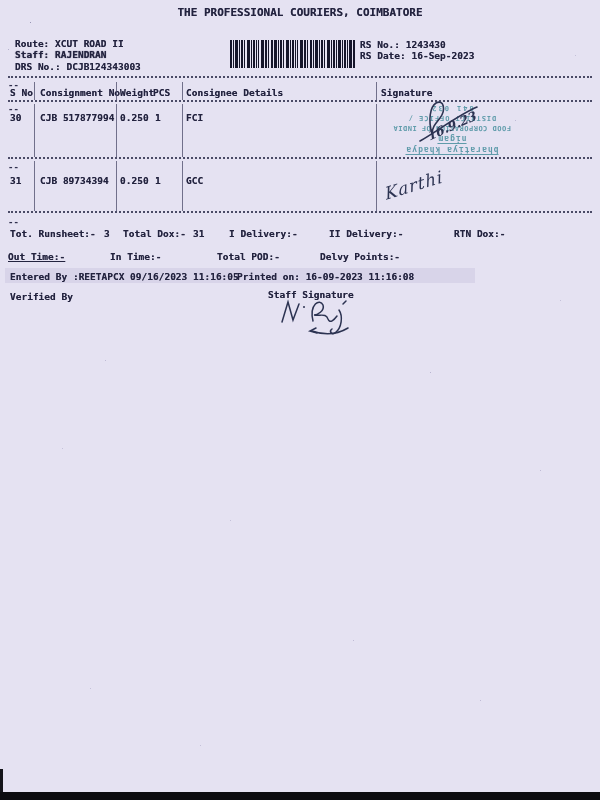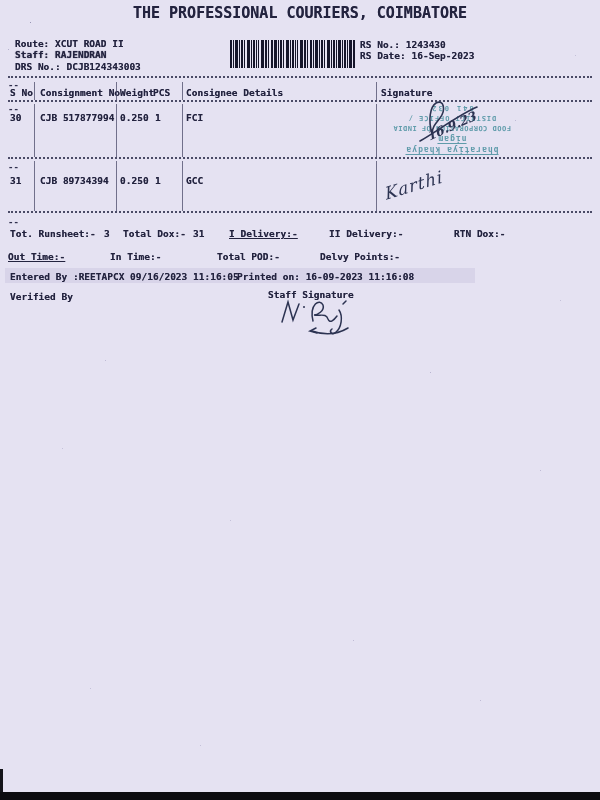--- a/index.html
+++ b/index.html
@@ -5,21 +5,21 @@
   html,body{margin:0;padding:0;}
   body{width:600px;height:800px;overflow:hidden;background:#b8b4c8;}
   .paper{
     position:relative;width:600px;height:800px;
     background:#e5e2f2;
     font-family:"DejaVu Sans Mono","Liberation Mono",monospace;
     color:#23233f;
   }
   
   .t{position:absolute;font-weight:700;font-size:9.5px;line-height:10px;white-space:pre;letter-spacing:0;color:#23233f;text-shadow:0 0 .4px rgba(35,35,63,.65);}
-  .title{font-size:15px;}
+  .title{font-size:11px;}
   .subtitle{font-size:10.5px;}
   .center{left:0;width:600px;text-align:center;}
   
   .dotline{position:absolute;left:8px;width:584px;height:0;border-top:2px dotted #30304e;opacity:.85;}
   .mark{position:absolute;font-weight:700;font-size:9px;color:#30304e;}
   
   .vline{position:absolute;width:1px;background:#4a4a68;opacity:.75;}
   
   .barcode{position:absolute;left:230px;top:40px;width:125px;height:28px;}
   
@@ -174,21 +174,21 @@
 
   <div class="hand hw-karthi" style="left:384px;top:175px;">Karthi</div>
 
   <div class="dotline" style="top:211px;"></div>
   <div class="mark" style="left:8px;top:217px;">--</div>
 
   <div class="t" style="left:10px;top:229px;">Tot. Runsheet:-</div>
   <div class="t" style="left:104px;top:229px;">3</div>
   <div class="t" style="left:123px;top:229px;">Total Dox:-</div>
   <div class="t" style="left:193px;top:229px;">31</div>
-  <div class="t" style="left:229px;top:229px;text-decoration:underline;">I Delivery:-</div>
+  <div class="t" style="left:229px;top:229px;">I Delivery:-</div>
   <div class="t" style="left:329px;top:229px;">II Delivery:-</div>
   <div class="t" style="left:454px;top:229px;">RTN Dox:-</div>
 
   <div class="t" style="left:8px;top:252px;text-decoration:underline;">Out Time:-</div>
   <div class="t" style="left:110px;top:252px;">In Time:-</div>
   <div class="t" style="left:217px;top:252px;">Total POD:-</div>
   <div class="t" style="left:320px;top:252px;">Delvy Points:-</div>
 
   <div class="scanband"></div>
   <div class="t" style="left:10px;top:272px;">Entered By :REETAPCX 09/16/2023 11:16:05</div>

